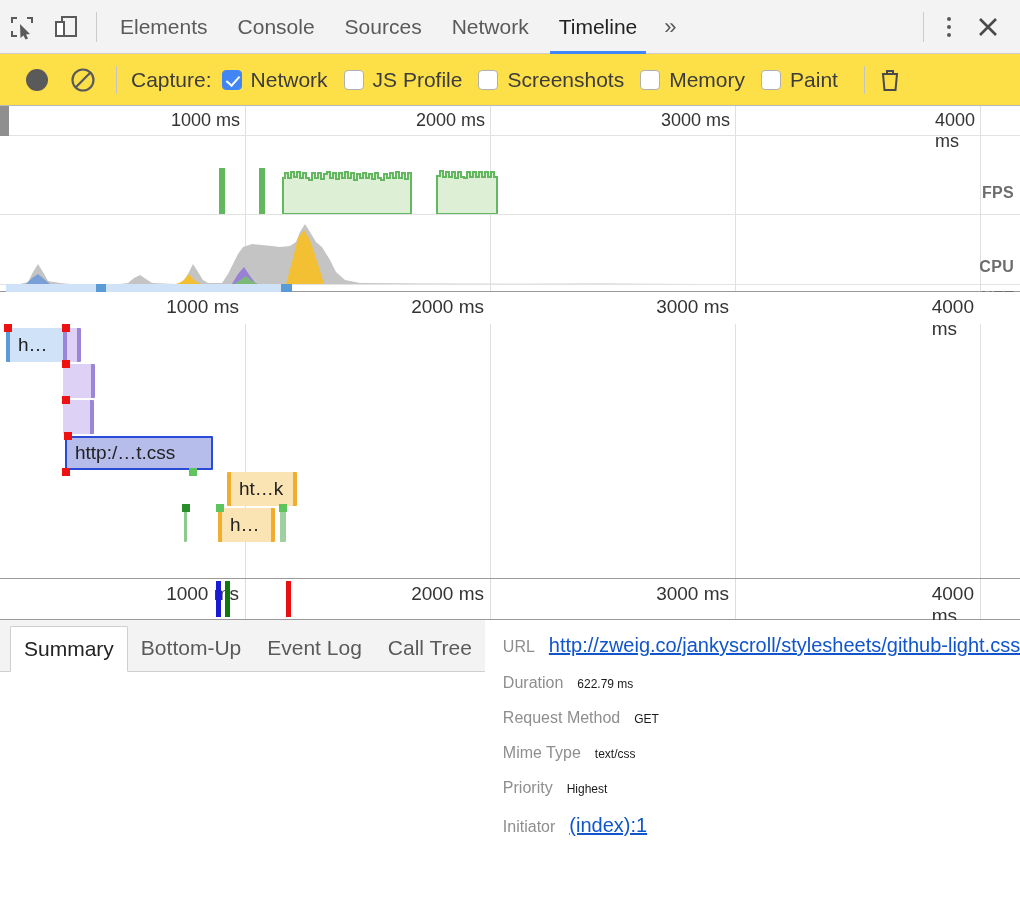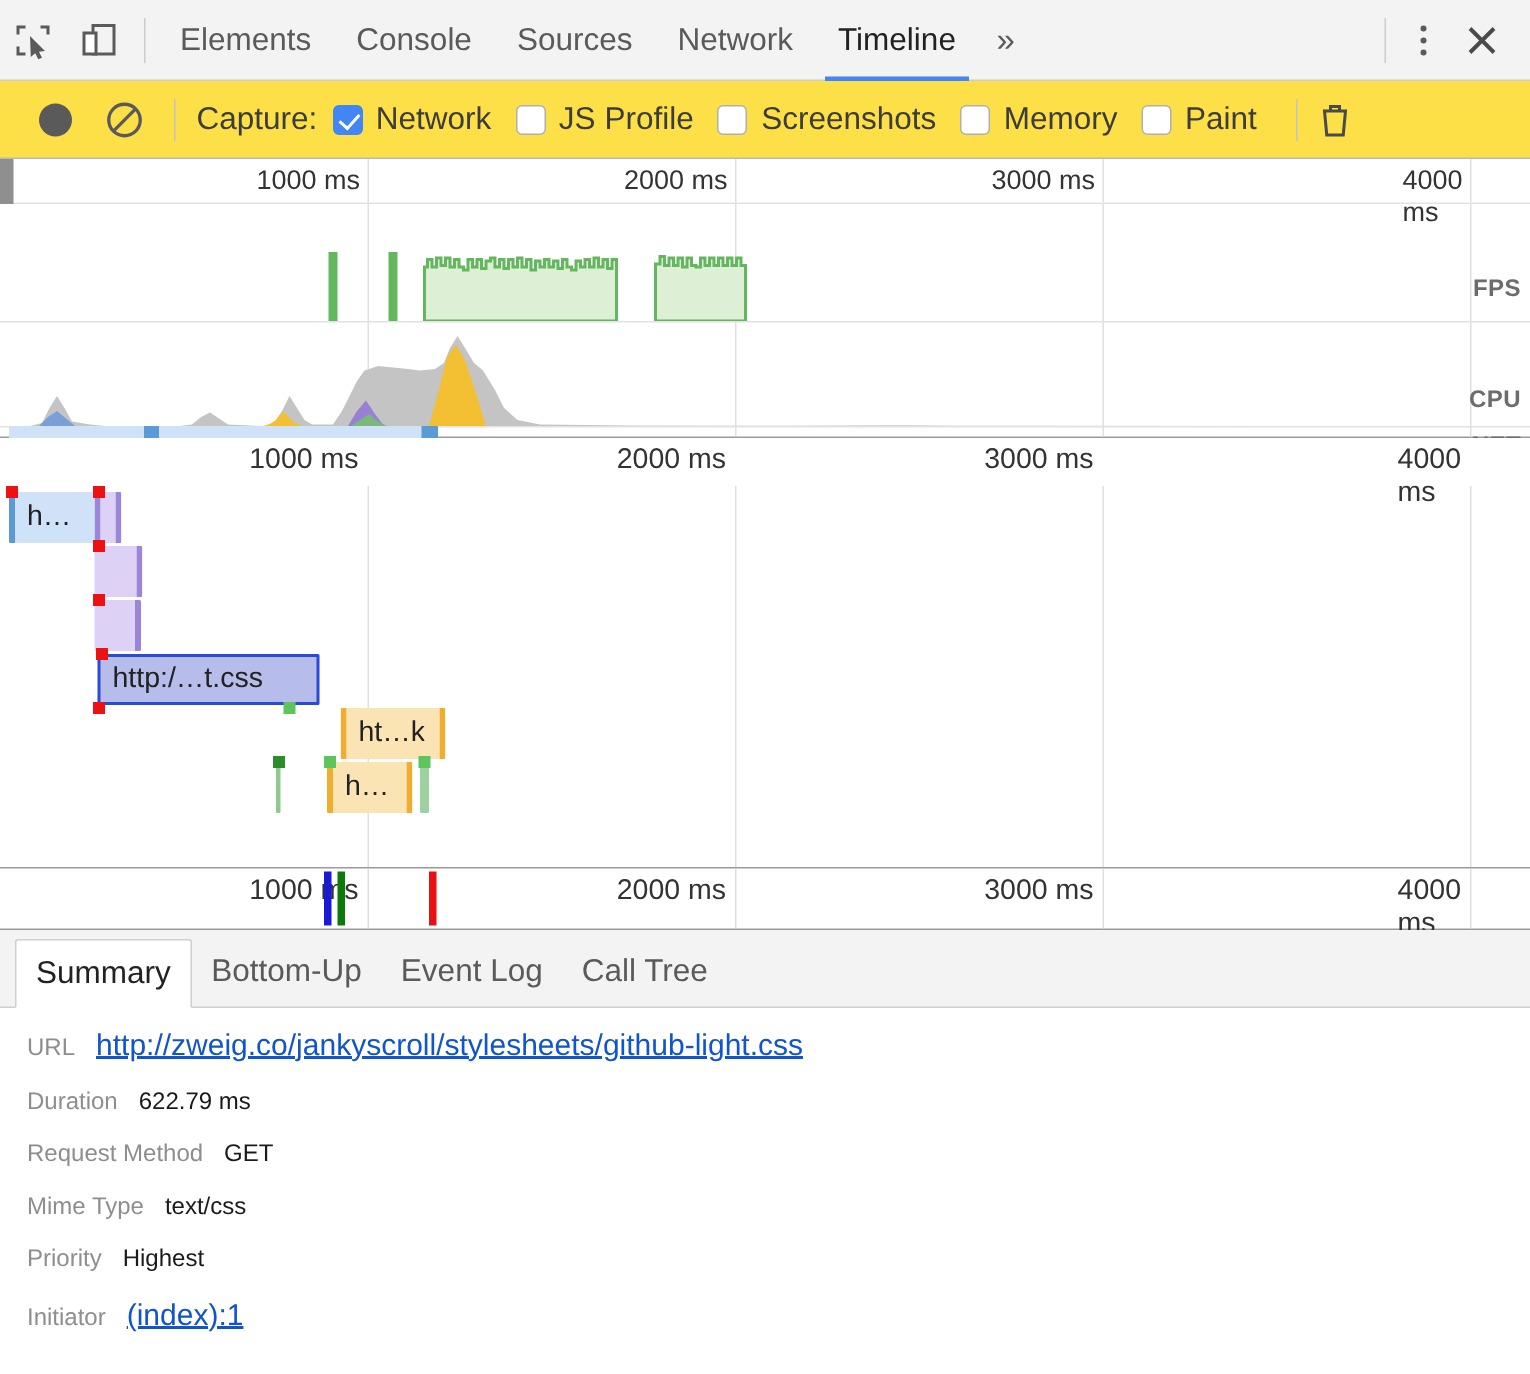--- a/index.html
+++ b/index.html
@@ -78,28 +78,28 @@
   .netbar .lbl { font-size: 19px; color: #222; padding-left: 8px; white-space: nowrap; overflow: hidden; }
   .marker-sq { position: absolute; width: 8px; height: 8px; }
   .bottom-ruler {
     position: absolute; left: 0; right: 0; bottom: 0; height: 42px;
     border-top: 1px solid #9a9a9a; border-bottom: 1px solid #9a9a9a; background: #fff;
   }
   .br-tick { position: absolute; top: 4px; font-size: 19px; color: #333; transform: translateX(-100%); padding-right: 6px; }
   .evmark { position: absolute; width: 5px; top: 2px; height: 36px; }
 
   
-  .drawer { height: 296px; flex: none; background: #fff; display: flex; flex-direction: column; }
+  .drawer { height: 296px; flex: none; background: #fff; display: flex; flex-direction: row; }
   .dtabs { height: 52px; background: #f3f3f3; display: flex; align-items: flex-end; border-bottom: 1px solid #cfcfcf; padding-left: 10px; flex: none; }
   .dtab { font-size: 21px; color: #5a5a5a; padding: 0 13px; height: 46px; display: flex; align-items: center; white-space: nowrap; }
   .dtab.active { background: #fff; color: #222; border: 1px solid #cfcfcf; border-bottom: 1px solid #fff; margin-bottom: -1px; border-radius: 2px 2px 0 0; }
   .dcontent { padding: 14px 0 0 18px; flex: 1 1 auto; }
   .drow { display: flex; align-items: baseline; margin-bottom: 17px; }
   .dkey { font-size: 16px; color: #8e8e8e; white-space: nowrap; }
-  .dval { font-size: 16px; color: #1a1a1a; margin-left: 14px; white-space: nowrap; }
+  .dval { font-size: 12px; color: #1a1a1a; margin-left: 14px; white-space: nowrap; }
   .dlink { font-size: 20px; color: #1155cc; text-decoration: underline; margin-left: 14px; white-space: nowrap; }
 </style>
 </head>
 <body>
 
 <div class="app">
 
   <div class="tabbar">
     <div class="tb-icon">
       <svg width="26" height="26" viewBox="0 0 26 26">

